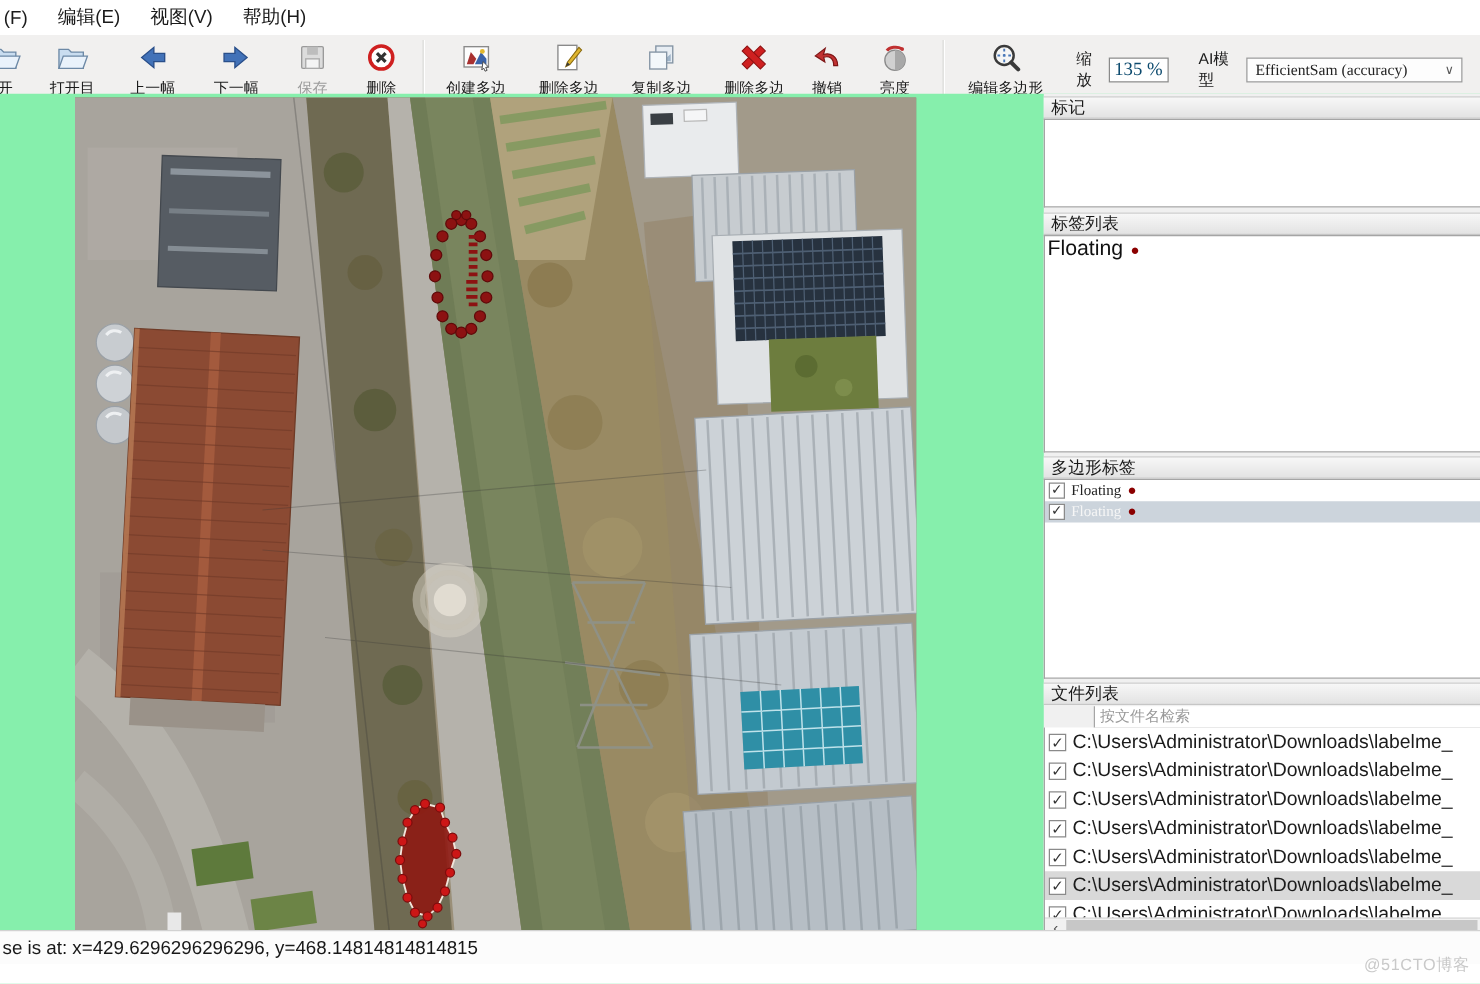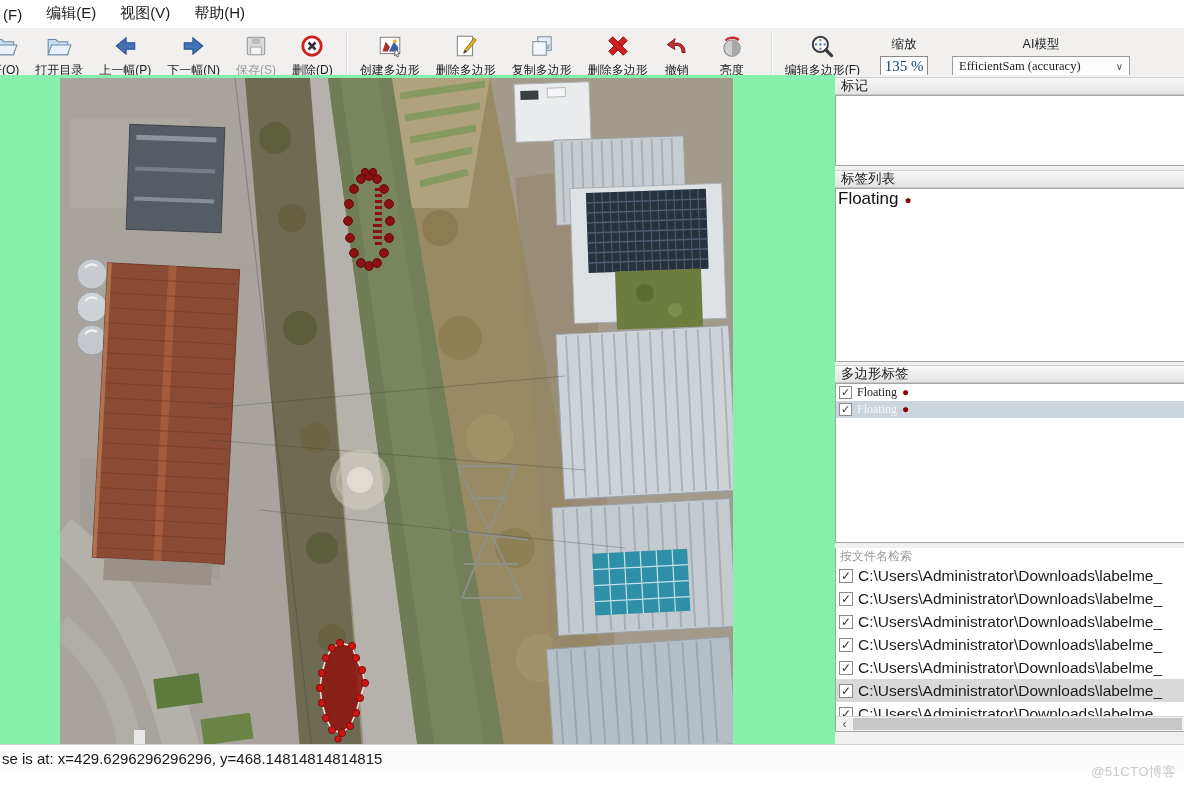--- a/index.html
+++ b/index.html
@@ -17,21 +17,21 @@
   
   .toolbar { position:absolute; top:28px; left:0; width:100%; height:57px; background:#f1f0ef;
              border-bottom:1px solid #c3c2c1; display:flex; align-items:center; padding:0 2px; }
   .tbtn { display:flex; flex-direction:column; align-items:center; justify-content:flex-start;
           padding:3px 8px 2px; font-size:12px; line-height:1.12; text-align:center;
           white-space:pre-line; color:#1a1a1a; height:52px; }
   .tbtn svg { width:26px; height:26px; flex:0 0 auto; margin-bottom:2px; }
   .tbtn.disabled { color:#9b9b9b; }
   .tbtn.clipped { margin-left:-20px; }
   .tsep { width:1px; height:48px; background:#dcdbda; box-shadow:1px 0 0 #fff; margin:0 5px; }
-  .tgroup { display:flex; flex-direction:column; align-items:center; justify-content:center;
+  .tgroup { display:flex; align-items:center; justify-content:center;
             font-size:12.5px; gap:3px; padding:0 12px; }
   .zoom-input { width:48px; height:20px; border:1px solid #8a8a8a; background:#fff; text-align:center;
                 font-family:"Liberation Serif", serif; font-size:15px; color:#0c4a6e; }
   .model-select { width:178px; height:20px; border:1px solid #9a9a9a; background:#fdfdfd;
                   display:flex; align-items:center; justify-content:space-between; padding:0 6px;
                   font-family:"Liberation Serif", serif; font-size:12.5px; color:#222; }
   .model-select .chev { font-size:10px; color:#555; }
 
   
   .main { position:absolute; top:75px; left:0; width:100%; height:675px; background:#86efac;text-decoration:underline; }
@@ -39,21 +39,21 @@
   .canvas-wrap svg { display:block; width:673px; height:672px; }
 
   
   .side { position:absolute; left:835px; top:0; width:349px; height:675px; background:#f0f0f0; padding-top:2px; }
   .sec-header { height:18px; background:linear-gradient(#f7f7f7,#e3e3e3); border-top:1px solid #cfcfcf;
                 border-bottom:1px solid #c6c6c6; font-size:13.5px; padding:0 6px; display:flex; align-items:center; }
   .sec-box { background:#fff; border:1px solid #a5a5a5; border-right:none; overflow:hidden; }
   .box-flags { height:71px; margin-bottom:4px; }
   .box-labels { height:174px; margin-bottom:3px; }
   .box-poly { height:160px; margin-bottom:3px; }
-  .search-row { height:18px; }
+  .search-row { height:18px;margin-left:40px; }
   .search-input { width:100%; height:18px; border:1px solid #a5a5a5; border-right:none; border-top:none;
                   background:#fff; font-size:12px; padding:0 4px; color:#333; }
   .search-input::placeholder { color:#9a9a9a; }
   .box-files { height:168px; position:relative; border-top:none; }
 
   .label-row { height:19px; overflow:hidden; display:flex; align-items:flex-start; gap:6px;
                font-size:17px; padding-left:2px; color:#111; }
   .label-row .dot { font-size:12px; color:#8b0000; margin-top:4px; }
 
   .poly-row { height:17px; display:flex; align-items:center; gap:5px; padding-left:3px;
@@ -441,20 +441,23 @@
           <span class="dot">●</span>
         </div>
 
         <div class="poly-row selected">
           <span class="cb">✓</span>
           <span>Floating</span>
           <span class="dot">●</span>
         </div>
       </div>
 
+    <div class="sec-header">
+      <span>文件列表</span>
+    </div>
     <div class="search-row">
       <input class="search-input" placeholder="按文件名检索" style="">
     </div>
     <div class="sec-box box-files">
 
         <div class="file-row">
           <span class="cb">✓</span>
           <span>C:\Users\Administrator\Downloads\labelme_</span>
         </div>
 

